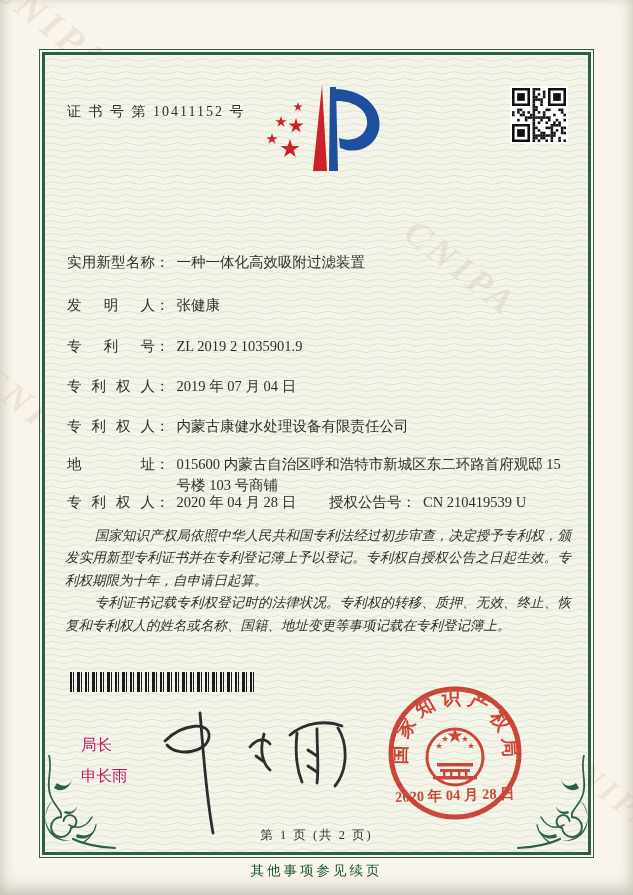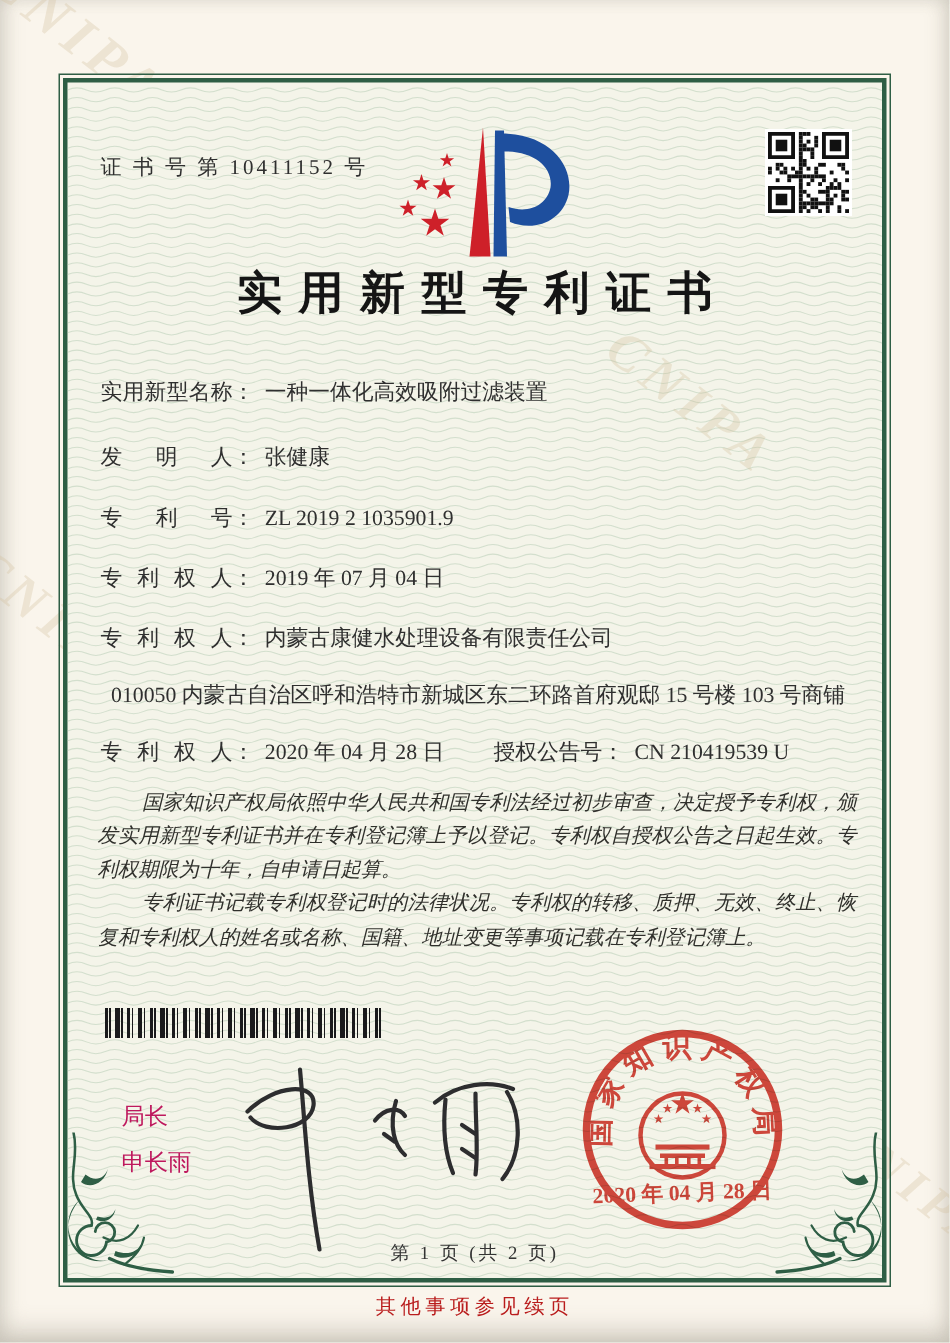--- a/index.html
+++ b/index.html
@@ -36,21 +36,21 @@
   .body p{margin:0;text-indent:2.2em;}
   .barcode{position:absolute;left:25px;top:617px;width:186px;height:20px;
     background:repeating-linear-gradient(90deg,#1a1a1c 0 2px,transparent 2px 3px,#1a1a1c 3px 4px,transparent 4px 7px,#1a1a1c 7px 10px,transparent 10px 11px,#1a1a1c 11px 12px,transparent 12px 15px);}
   .signer{position:absolute;left:36px;top:674px;font-size:15.5px;color:#be185d;line-height:31px;
           font-family:"Liberation Sans","DejaVu Sans",sans-serif;}
   .sig{position:absolute;left:100px;top:638px;}
   .sealbox{position:absolute;left:330px;top:618px;mix-blend-mode:multiply;opacity:.92;}
   .pageinfo{position:absolute;left:0;top:772px;width:100%;text-align:center;font-size:12.5px;
             letter-spacing:2px;color:#333;}
   .footnote{position:absolute;left:0;top:862px;width:100%;text-align:center;font-size:13.5px;
-            letter-spacing:3px;color:#b91c1c;}
+            letter-spacing:3px;color:#14532d;}
   .orn{position:absolute;bottom:1px;}
   .orn.l{left:-2px;}
   .orn.r{right:-2px;transform:scaleX(-1);}
 </style>
 </head>
 <body>
 
 <svg width="0" height="0" style="position:absolute" aria-hidden="true">
   <defs>
     <path id="star" d="M0,-1 L0.2245,-0.309 0.951,-0.309 0.363,0.118 0.588,0.809 0,0.382 -0.588,0.809 -0.363,0.118 -0.951,-0.309 -0.2245,-0.309 Z"></path>
@@ -238,21 +238,20 @@
       <g fill="#111">
         <path d="M0 0h7v7h-7z M1 1v5h5v-5z" fill-rule="evenodd"></path>
           <rect x="2" y="2" width="3" height="3"></rect>
         <path d="M14 0h7v7h-7z M15 1v5h5v-5z" fill-rule="evenodd"></path>
           <rect x="16" y="2" width="3" height="3"></rect>
         <path d="M0 14h7v7h-7z M1 15v5h5v-5z" fill-rule="evenodd"></path>
           <rect x="2" y="16" width="3" height="3"></rect>
       </g>
     </svg>
 
-    <div class="title">实用新型专利证书</div>
 
     <div class="row" style="top:197px">
       <span class="lblwrap"><span class="lbl">实用新型名称</span><span>：</span></span>
       <span class="val">一种一体化高效吸附过滤装置</span>
     </div>
     <div class="row" style="top:240px">
       <span class="lblwrap"><span class="lbl">发明人</span><span>：</span></span>
       <span class="val">张健康</span>
     </div>
     <div class="row" style="top:281px">
@@ -261,21 +260,22 @@
     </div>
     <div class="row" style="top:321px">
       <span class="lblwrap"><span class="lbl">专利权人</span><span>：</span></span>
       <span class="val">2019 年 07 月 04 日</span>
     </div>
     <div class="row" style="top:361px">
       <span class="lblwrap"><span class="lbl">专利权人</span><span>：</span></span>
       <span class="val">内蒙古康健水处理设备有限责任公司</span>
     </div>
     <div class="row" style="top:399px">
-      <span class="val">010050 内蒙古自治区呼和浩特市新城区东二环路首府观邸 15 号楼 103 号商铺</span>
+      <span class="lblwrap"><span class="lbl">地址</span><span>：</span></span>
+      <span class="val">015600 内蒙古自治区呼和浩特市新城区东二环路首府观邸 15 号楼 103 号商铺</span>
     </div>
     <div class="row" style="top:437px">
       <span class="lblwrap"><span class="lbl">专利权人</span><span>：</span></span>
       <span class="val">2020 年 04 月 28 日</span>
       <span class="pair2"><span>授权公告号</span><span>：</span><span class="v2">CN 210419539 U</span></span>
     </div>
 
     <div class="body">
       <p>国家知识产权局依照中华人民共和国专利法经过初步审查，决定授予专利权，颁发实用新型专利证书并在专利登记簿上予以登记。专利权自授权公告之日起生效。专利权期限为十年，自申请日起算。</p>
       <p>专利证书记载专利权登记时的法律状况。专利权的转移、质押、无效、终止、恢复和专利权人的姓名或名称、国籍、地址变更等事项记载在专利登记簿上。</p>

